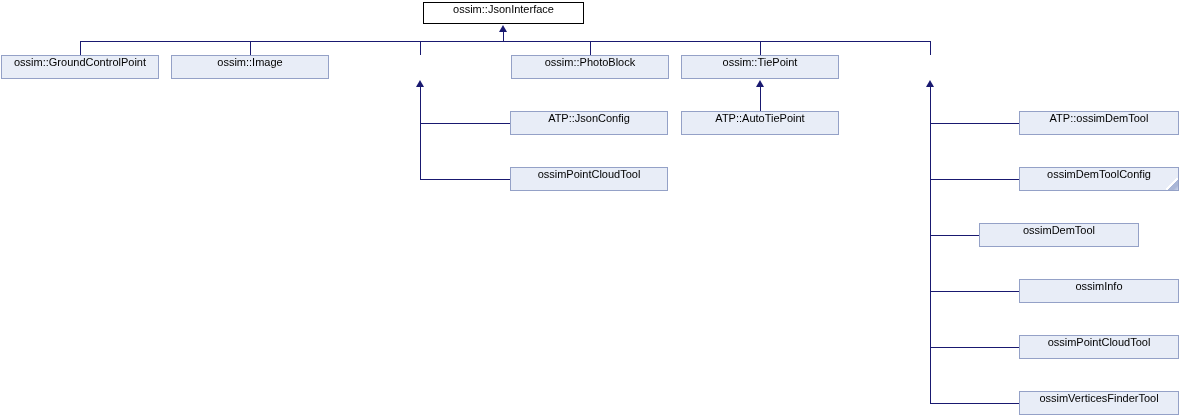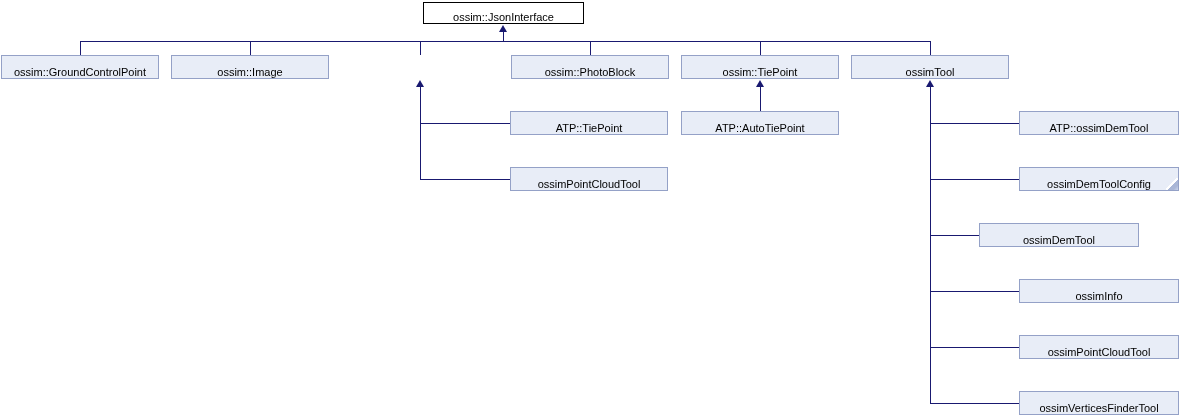--- a/index.html
+++ b/index.html
@@ -13,21 +13,21 @@
   }
   html,body{margin:0;padding:0;background:var(--bg);}
   .canvas{
     position:relative;width:1180px;height:416px;background:var(--bg);
     font-family:"Liberation Sans",sans-serif;font-size:11px;color:var(--text);
     overflow:hidden;
   }
   .node{
     position:absolute;box-sizing:border-box;width:158px;height:24px;
     background:var(--node-fill);border:1px solid var(--node-border);
-    display:flex;align-items:flex-end;justify-content:center;
+    display:flex;align-items:flex-start;justify-content:center;
     cursor:pointer;
   }
   .node .lbl{white-space:nowrap;}
   .node.root{
     width:161px;height:22px;background:var(--root-fill);
     border:1px solid var(--root-border);cursor:pointer;
   }
   .node.wide{width:160px;}
   .vline{position:absolute;width:1px;background:var(--line);}
   .hline{position:absolute;height:1px;background:var(--line);}
@@ -86,26 +86,23 @@
   </div>
   <div class="node" style="left:171px;top:55px">
     <span class="lbl">ossim::Image</span>
   </div>
   <div class="node" style="left:511px;top:55px">
     <span class="lbl">ossim::PhotoBlock</span>
   </div>
   <div class="node" style="left:681px;top:55px">
     <span class="lbl">ossim::TiePoint</span>
   </div>
-  <div class="node" style="left:851px;top:55px">
-    <span class="lbl">ossimTool</span>
-  </div>
 
   <div class="node" style="left:510px;top:111px">
-    <span class="lbl">ATP::TiePoint</span>
+    <span class="lbl">ATP::JsonConfig</span>
   </div>
   <div class="node" style="left:510px;top:167px">
     <span class="lbl">ossimPointCloudTool</span>
   </div>
 
   <div class="node" style="left:681px;top:111px">
     <span class="lbl">ATP::AutoTiePoint</span>
   </div>
 
   <div class="node wide" style="left:1019px;top:111px">

